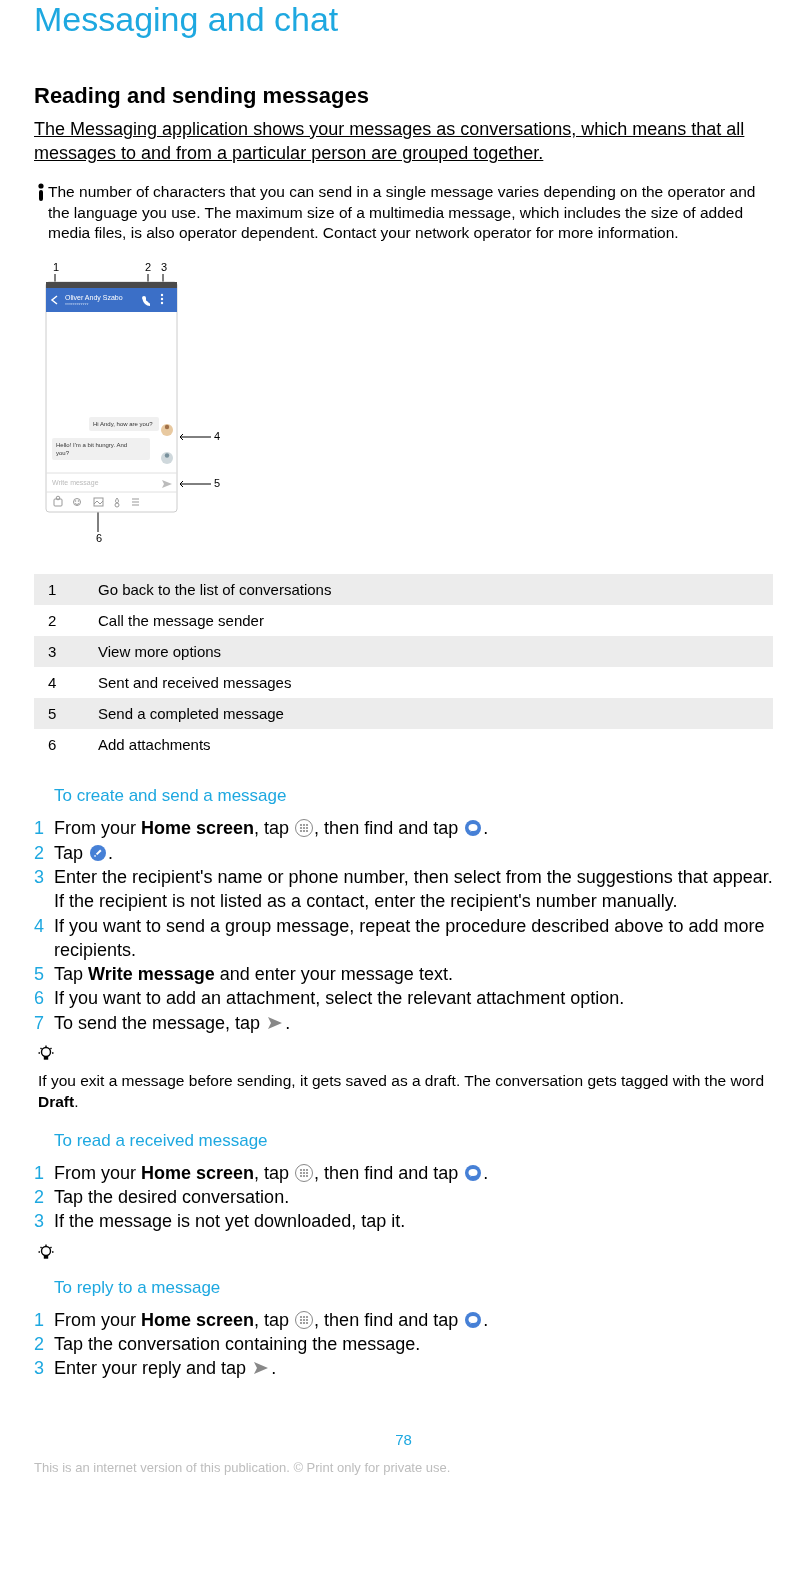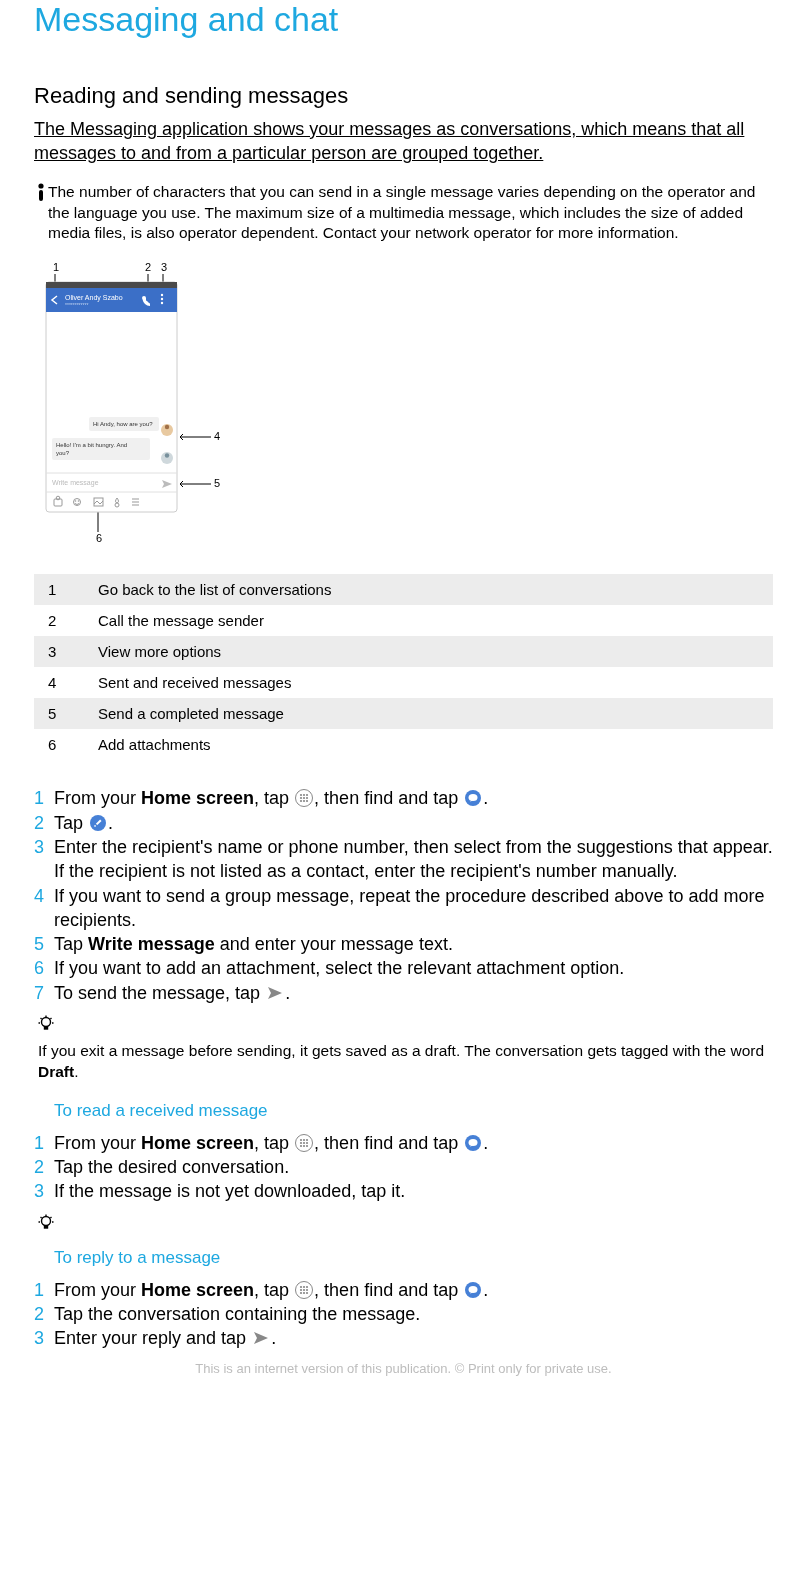--- a/index.html
+++ b/index.html
@@ -15,21 +15,21 @@
   }
   h1 {
     color: #1ea8e0;
     font-size: 34px;
     font-weight: normal;
     margin: 0 0 44px 0;
     padding-top: 0;
   }
   h2 {
     font-size: 22px;
-    font-weight: normal;
+    font-weight: bold;
     margin: 0 0 8px 0;
   }
   .intro {
     font-size: 18px;
     line-height: 1.35;
     margin-bottom: 16px;
     text-decoration: underline;
   }
   .note-row {
     display: flex;
@@ -120,21 +120,21 @@
   .inline-icon svg { display: block; }
 
   .page-number {
     text-align: center;
     color: #1ea8e0;
     font-size: 15px;
     margin-top: 50px;
     margin-bottom: 12px;
   }
   .footer-text {
-    text-align: center;
+    text-align: left;
     color: #bdbdbd;
     font-size: 13px;
     padding-bottom: 20px;
   }
 
   
   .phone-text { font-family: Arial, Helvetica, sans-serif; }
 </style>
 </head>
 <body>
@@ -288,20 +288,21 @@
           <td>5</td>
           <td>Send a completed message</td>
         </tr>
     <tr>
           <td>6</td>
           <td>Add attachments</td>
         </tr>
   </tbody>
     </table>
 
+  <h3>To create and send a message</h3>
   <ol class="steps">
     <li><span>From your </span><span class="bold">Home screen</span><span>, tap </span><span class="inline-icon"><svg width="18" height="18">
             <use href="#icon-apps"></use>
           </svg></span><span>, then find and tap </span><span class="inline-icon"><svg width="18" height="18">
             <use href="#icon-messaging"></use>
           </svg></span><span>.</span></li>
     <li><span>Tap </span><span class="inline-icon"><svg width="18" height="18">
             <use href="#icon-compose"></use>
           </svg></span><span>.</span></li>
     <li>Enter the recipient's name or phone number, then select from the suggestions that appear. If the recipient is not listed as a contact, enter the recipient's number manually.</li>
@@ -345,14 +346,15 @@
             <use href="#icon-apps"></use>
           </svg></span><span>, then find and tap </span><span class="inline-icon"><svg width="18" height="18">
             <use href="#icon-messaging"></use>
           </svg></span><span>.</span></li>
     <li>Tap the conversation containing the message.</li>
     <li><span>Enter your reply and tap </span><span class="inline-icon"><svg width="18" height="18">
             <use href="#icon-send"></use>
           </svg></span><span>.</span></li>
   </ol>
 
+  <div class="page-number">78</div>
   <div class="footer-text">This is an internet version of this publication. © Print only for private use.</div>
 </div>
 
 </body></html>

